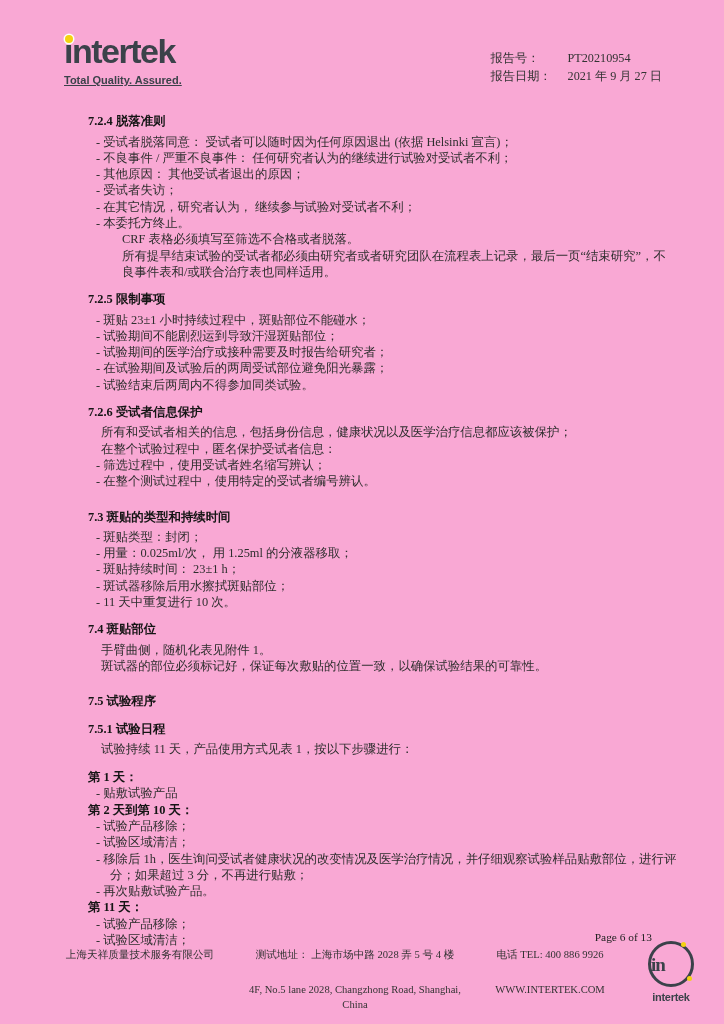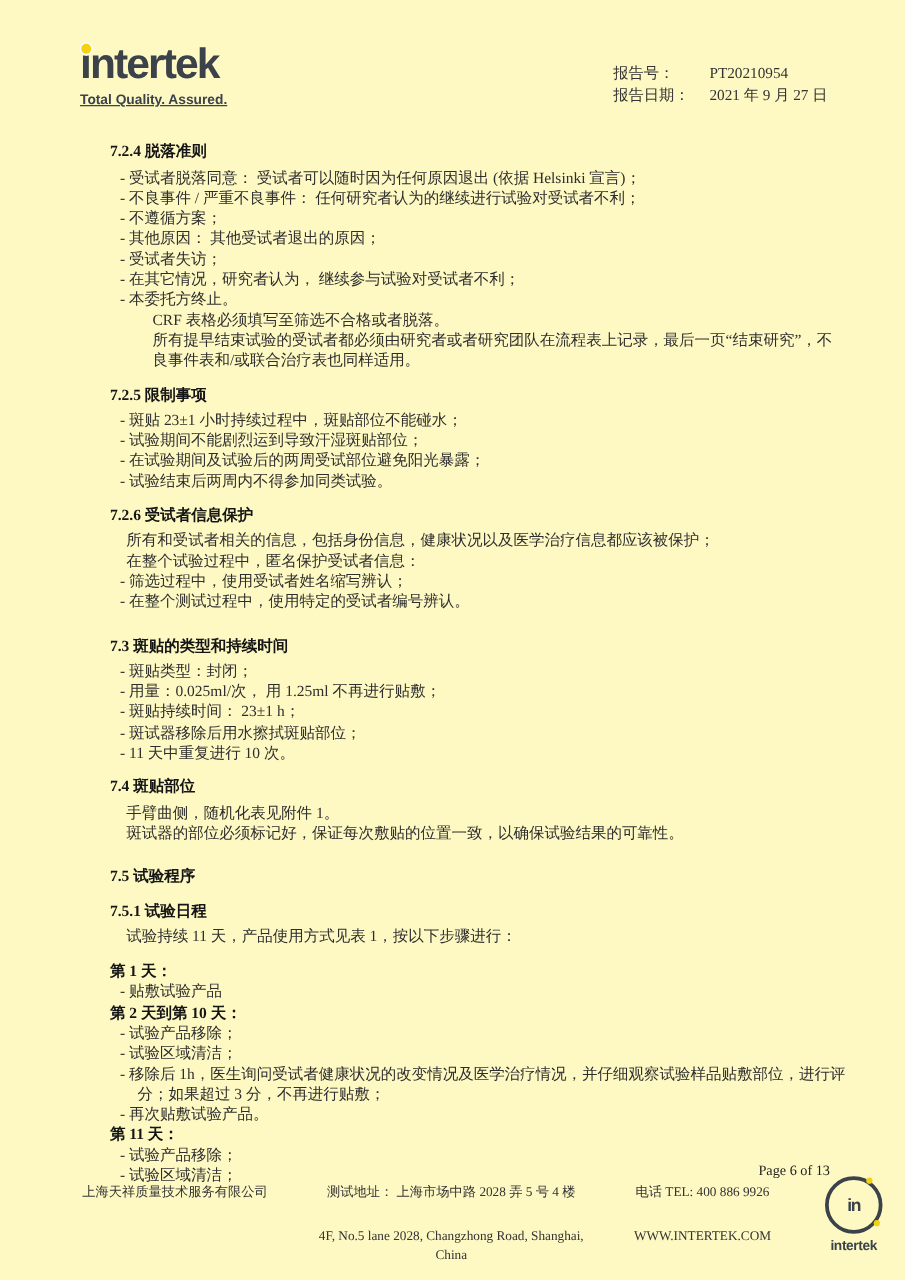--- a/index.html
+++ b/index.html
@@ -3,21 +3,21 @@
 <meta charset="utf-8">
 <style>
   html,body{margin:0;padding:0;}
   body{
     width:724px;height:1024px;
     background:#e8e8e6;
     font-family:"Liberation Serif","DejaVu Serif",serif;
   }
   .page{
     position:relative;width:724px;height:1024px;
-    background:#fef9c3;color:#2e2e2e;overflow:hidden;
+    background:#f9a8d4;color:#2e2e2e;overflow:hidden;
     font-size:12.4px;line-height:16.3px;
   }
   
   .header{display:flex;justify-content:space-between;padding:34px 62px 0 64px;}
   .logo-block{position:relative;}
   .logo-word{
     font-family:"Liberation Sans","DejaVu Sans",sans-serif;
     font-weight:bold;font-size:34px;line-height:34px;
     letter-spacing:-1.5px;color:#3b424a;position:relative;display:inline-block;
   }
@@ -36,35 +36,35 @@
   
   .content{padding:14px 40px 0 88px;}
   .sec-title{font-weight:bold;color:#151515;margin:11px 0 4px;}
   .sec-title.gap-lg{margin-top:19px;}
   .li{margin-left:8px;padding-left:14px;text-indent:-14px;}
   .para{margin-left:13px;}
   .para-deep{margin-left:34px;max-width:548px;}
   .day{font-weight:bold;color:#151515;}
   .day-group.first{margin-top:12px;}
   
-  .footer{position:absolute;left:36px;right:4px;bottom:12px;
+  .footer{position:absolute;left:36px;right:16px;bottom:12px;
     font-size:10.6px;line-height:15px;color:#333;}
   .page-label{text-align:right;padding-right:56px;font-size:11.4px;margin-bottom:2px;color:#222;}
   .footer-cols{display:flex;align-items:flex-start;}
   .fcol{text-align:center;}
   .fcol-1{width:208px;}
   .fcol-2{flex:1;}
   .fcol-3{width:168px;}
   .fcol-logo{width:74px;display:flex;flex-direction:column;align-items:center;margin-top:-6px;}
   .fcol .cn{margin-bottom:20px;}
   .roundel{
     position:relative;width:40px;height:40px;border:3.5px solid #3b424a;border-radius:50%;
-    display:flex;align-items:center;justify-content:center;
-    font-family:Liberation Sans, sans-serif;font-weight:bold;
-    font-size:14px;color:#3b424a;letter-spacing:-1px;
+    display:flex;align-items:center;
+    font-family:Liberation Serif, serif;font-weight:bold;
+    font-size:19px;color:#3b424a;letter-spacing:-1px;
   }
   .roundel .dot{position:absolute;width:5px;height:5px;border-radius:50%;background:#f5d211;}
   .roundel .dot.tr{top:-2px;right:5px;}
   .roundel .dot.br{bottom:3px;right:-1px;}
   .roundel-label{
     font-family:"Liberation Sans","DejaVu Sans",sans-serif;font-weight:bold;
     font-size:11px;color:#3b424a;margin-top:3px;letter-spacing:-0.3px;
   }
 </style>
 </head>
@@ -85,49 +85,49 @@
       <span>2021 年 9 月 27 日</span>
     </div>
   </div>
 
   <div class="content">
 
     <div>
       <div class="sec-title">7.2.4 脱落准则</div>
       <div class="li">- 受试者脱落同意： 受试者可以随时因为任何原因退出 (依据 Helsinki 宣言)；</div>
       <div class="li">- 不良事件 / 严重不良事件： 任何研究者认为的继续进行试验对受试者不利；</div>
-      <div class="li">- 不遵循方案；</div>
       <div class="li">- 其他原因： 其他受试者退出的原因；</div>
       <div class="li">- 受试者失访；</div>
       <div class="li">- 在其它情况，研究者认为， 继续参与试验对受试者不利；</div>
       <div class="li">- 本委托方终止。</div>
       <div class="para-deep">CRF 表格必须填写至筛选不合格或者脱落。</div>
       <div class="para-deep">所有提早结束试验的受试者都必须由研究者或者研究团队在流程表上记录，最后一页“结束研究”，不良事件表和/或联合治疗表也同样适用。</div>
     </div>
 
     <div>
       <div class="sec-title">7.2.5 限制事项</div>
       <div class="li">- 斑贴 23±1 小时持续过程中，斑贴部位不能碰水；</div>
       <div class="li">- 试验期间不能剧烈运到导致汗湿斑贴部位；</div>
+      <div class="li">- 试验期间的医学治疗或接种需要及时报告给研究者；</div>
       <div class="li">- 在试验期间及试验后的两周受试部位避免阳光暴露；</div>
       <div class="li">- 试验结束后两周内不得参加同类试验。</div>
     </div>
 
     <div>
       <div class="sec-title">7.2.6 受试者信息保护</div>
       <div class="para">所有和受试者相关的信息，包括身份信息，健康状况以及医学治疗信息都应该被保护；</div>
       <div class="para">在整个试验过程中，匿名保护受试者信息：</div>
       <div class="li">- 筛选过程中，使用受试者姓名缩写辨认；</div>
       <div class="li">- 在整个测试过程中，使用特定的受试者编号辨认。</div>
     </div>
 
     <div>
       <div class="sec-title gap-lg">7.3 斑贴的类型和持续时间</div>
       <div class="li">- 斑贴类型：封闭；</div>
-      <div class="li">- 用量：0.025ml/次， 用 1.25ml 不再进行贴敷；</div>
+      <div class="li">- 用量：0.025ml/次， 用 1.25ml 的分液器移取；</div>
       <div class="li">- 斑贴持续时间： 23±1 h；</div>
       <div class="li">- 斑试器移除后用水擦拭斑贴部位；</div>
       <div class="li">- 11 天中重复进行 10 次。</div>
     </div>
 
     <div>
       <div class="sec-title">7.4 斑贴部位</div>
       <div class="para">手臂曲侧，随机化表见附件 1。</div>
       <div class="para">斑试器的部位必须标记好，保证每次敷贴的位置一致，以确保试验结果的可靠性。</div>
     </div>

